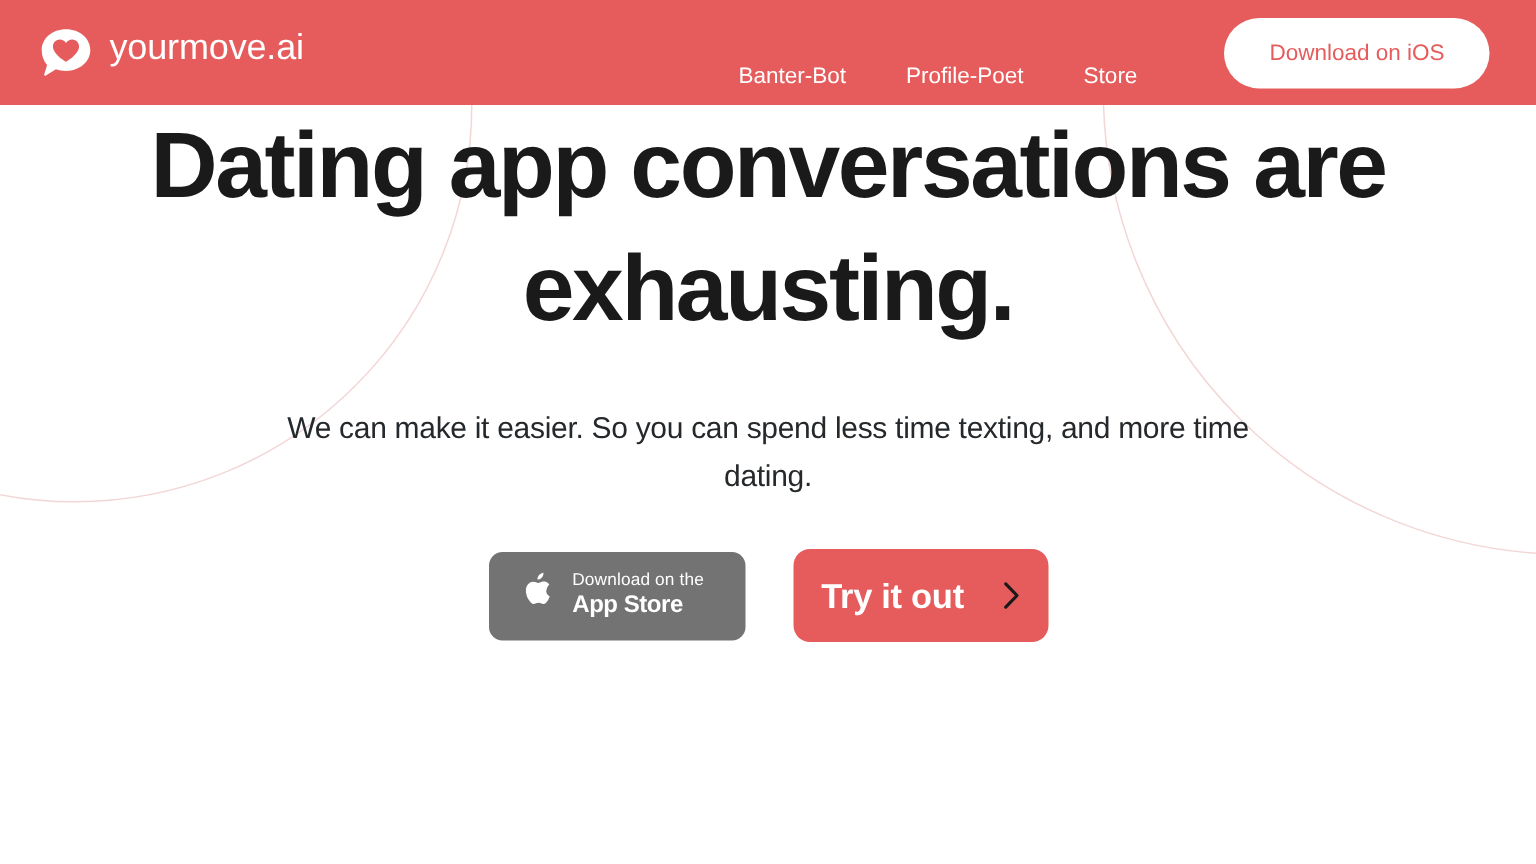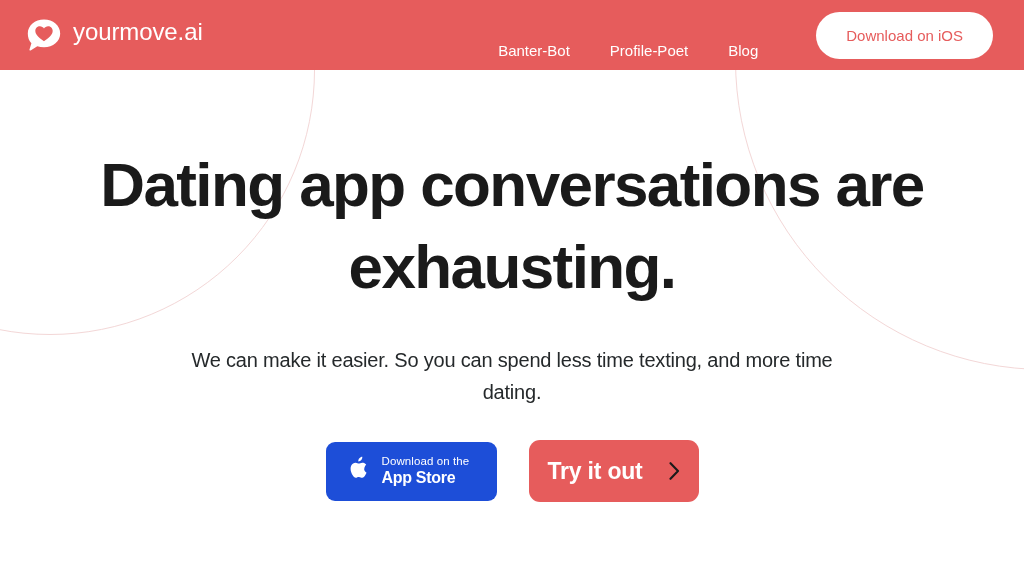--- a/index.html
+++ b/index.html
@@ -102,21 +102,20 @@
     font-family:"Liberation Sans", sans-serif;
   }
 
   
   .hero {
     position:absolute;
     top:70px; left:0;
     width:1024px;
     z-index:2;
     text-align:center;
-    padding-top:74px;
   }
   .hero-title {
     font-size:62px;
     font-weight:700;
     line-height:82px;
     letter-spacing:-1.6px;
     color:#1a1a1a;
     max-width:830px;
     margin:0 auto;
   }
@@ -138,21 +137,21 @@
     justify-content:center;
     align-items:center;
     gap:32px;
   }
 
   
   .appstore-badge {
     display:flex;
     align-items:center;
     gap:13px;
-    background:#1d4ed8;
+    background:#737373;
     border-radius:9px;
     width:171px;
     height:59px;
     padding:0 16px;
     text-decoration:none;
     cursor:pointer;
     border:none;
   }
   .appstore-text {
     display:flex;
@@ -214,21 +213,21 @@
           <path d="M18 1.5 C27.1 1.5 34.2 7.6 34.2 15.4 C34.2 23.2 27.1 29.3 18 29.3 C15.6 29.3 13.3 28.9 11.3 28.2 L4.6 32.4 C4.0 32.8 3.3 32.2 3.5 31.5 L5.4 25.3 C3.0 22.7 1.8 19.2 1.8 15.4 C1.8 7.6 8.9 1.5 18 1.5 Z" fill="#ffffff"></path>
           <path d="M18 23.2 C18 23.2 9.3 18.3 9.3 13.0 C9.3 10.3 11.4 8.3 13.9 8.3 C15.6 8.3 17.1 9.2 18 10.6 C18.9 9.2 20.4 8.3 22.1 8.3 C24.6 8.3 26.7 10.3 26.7 13.0 C26.7 18.3 18 23.2 18 23.2 Z" fill="#e65c5c"></path>
         </svg>
       </span>
       <span class="brand-name">yourmove.ai</span>
     </a>
 
     <nav class="main-nav">
       <a class="nav-link" href="#">Banter-Bot</a>
       <a class="nav-link" href="#">Profile-Poet</a>
-      <a class="nav-link" href="#">Blog</a>
+      <a class="nav-link" href="#">Store</a>
       <button class="nav-cta">Download on iOS</button>
     </nav>
 
   </header>
 
   <section class="hero">
 
     <h1 class="hero-title">Dating app conversations are exhausting.</h1>
 
     <p class="hero-sub">We can make it easier. So you can spend less time texting, and more time dating.</p>

